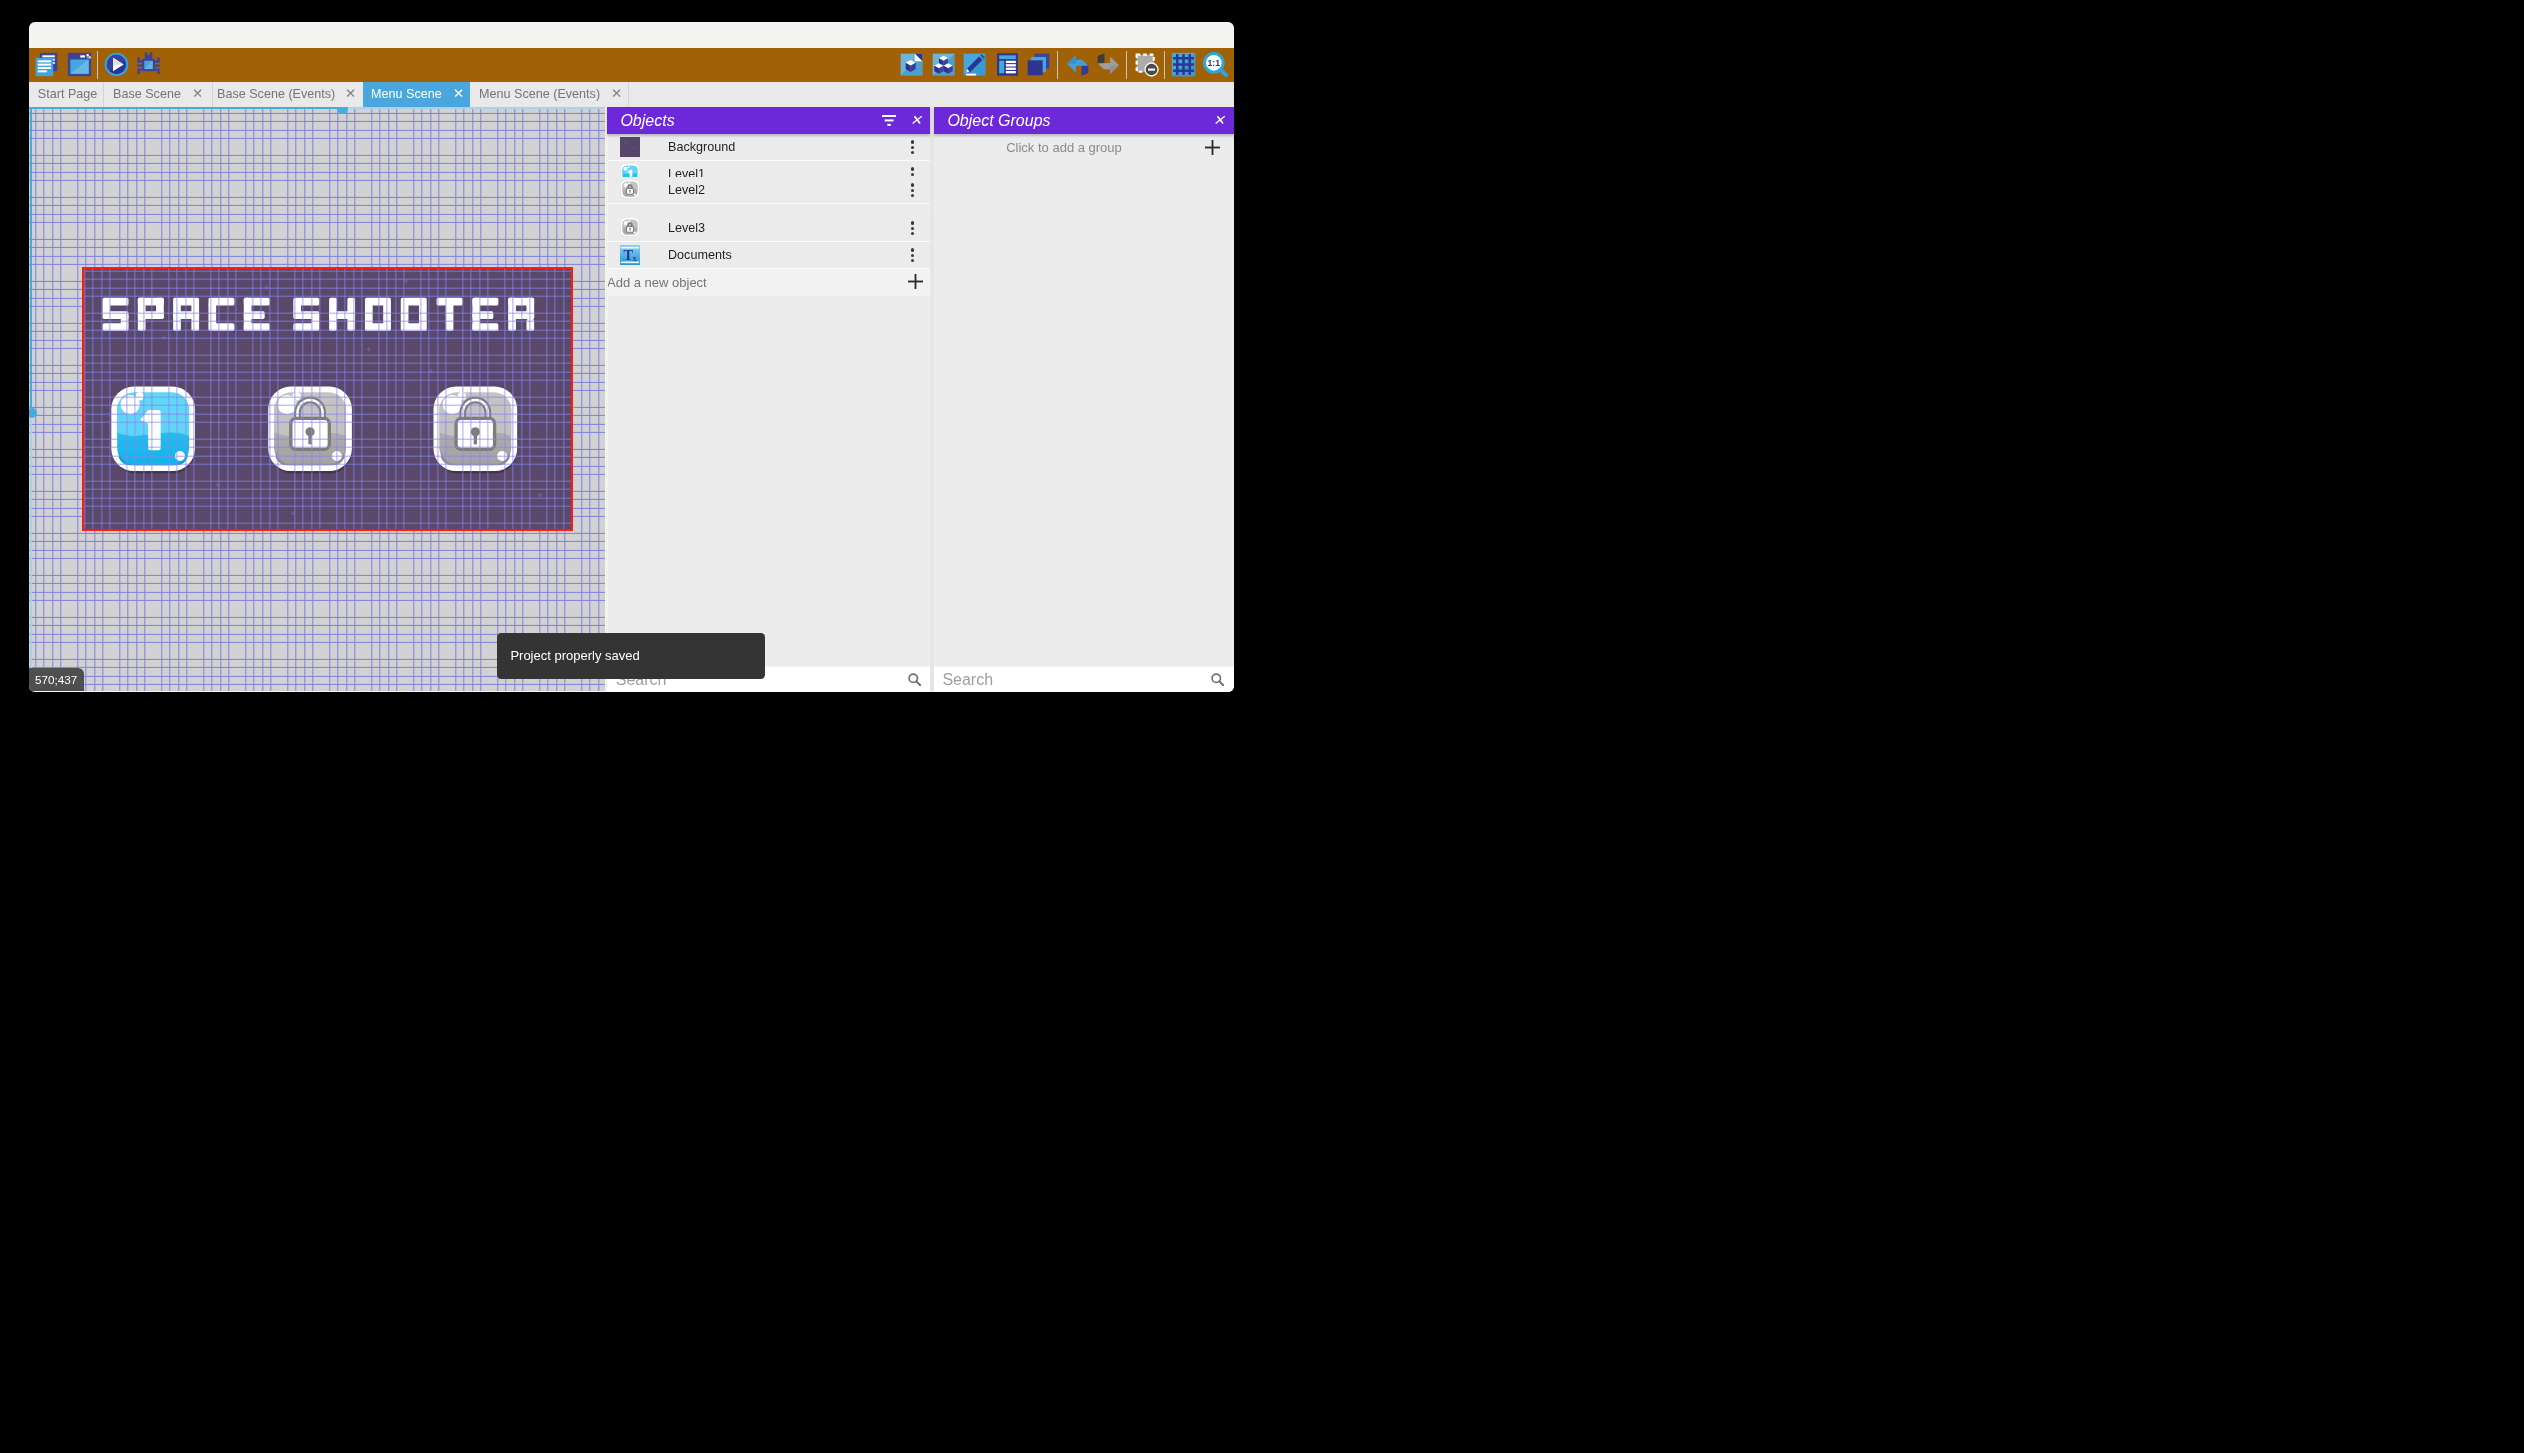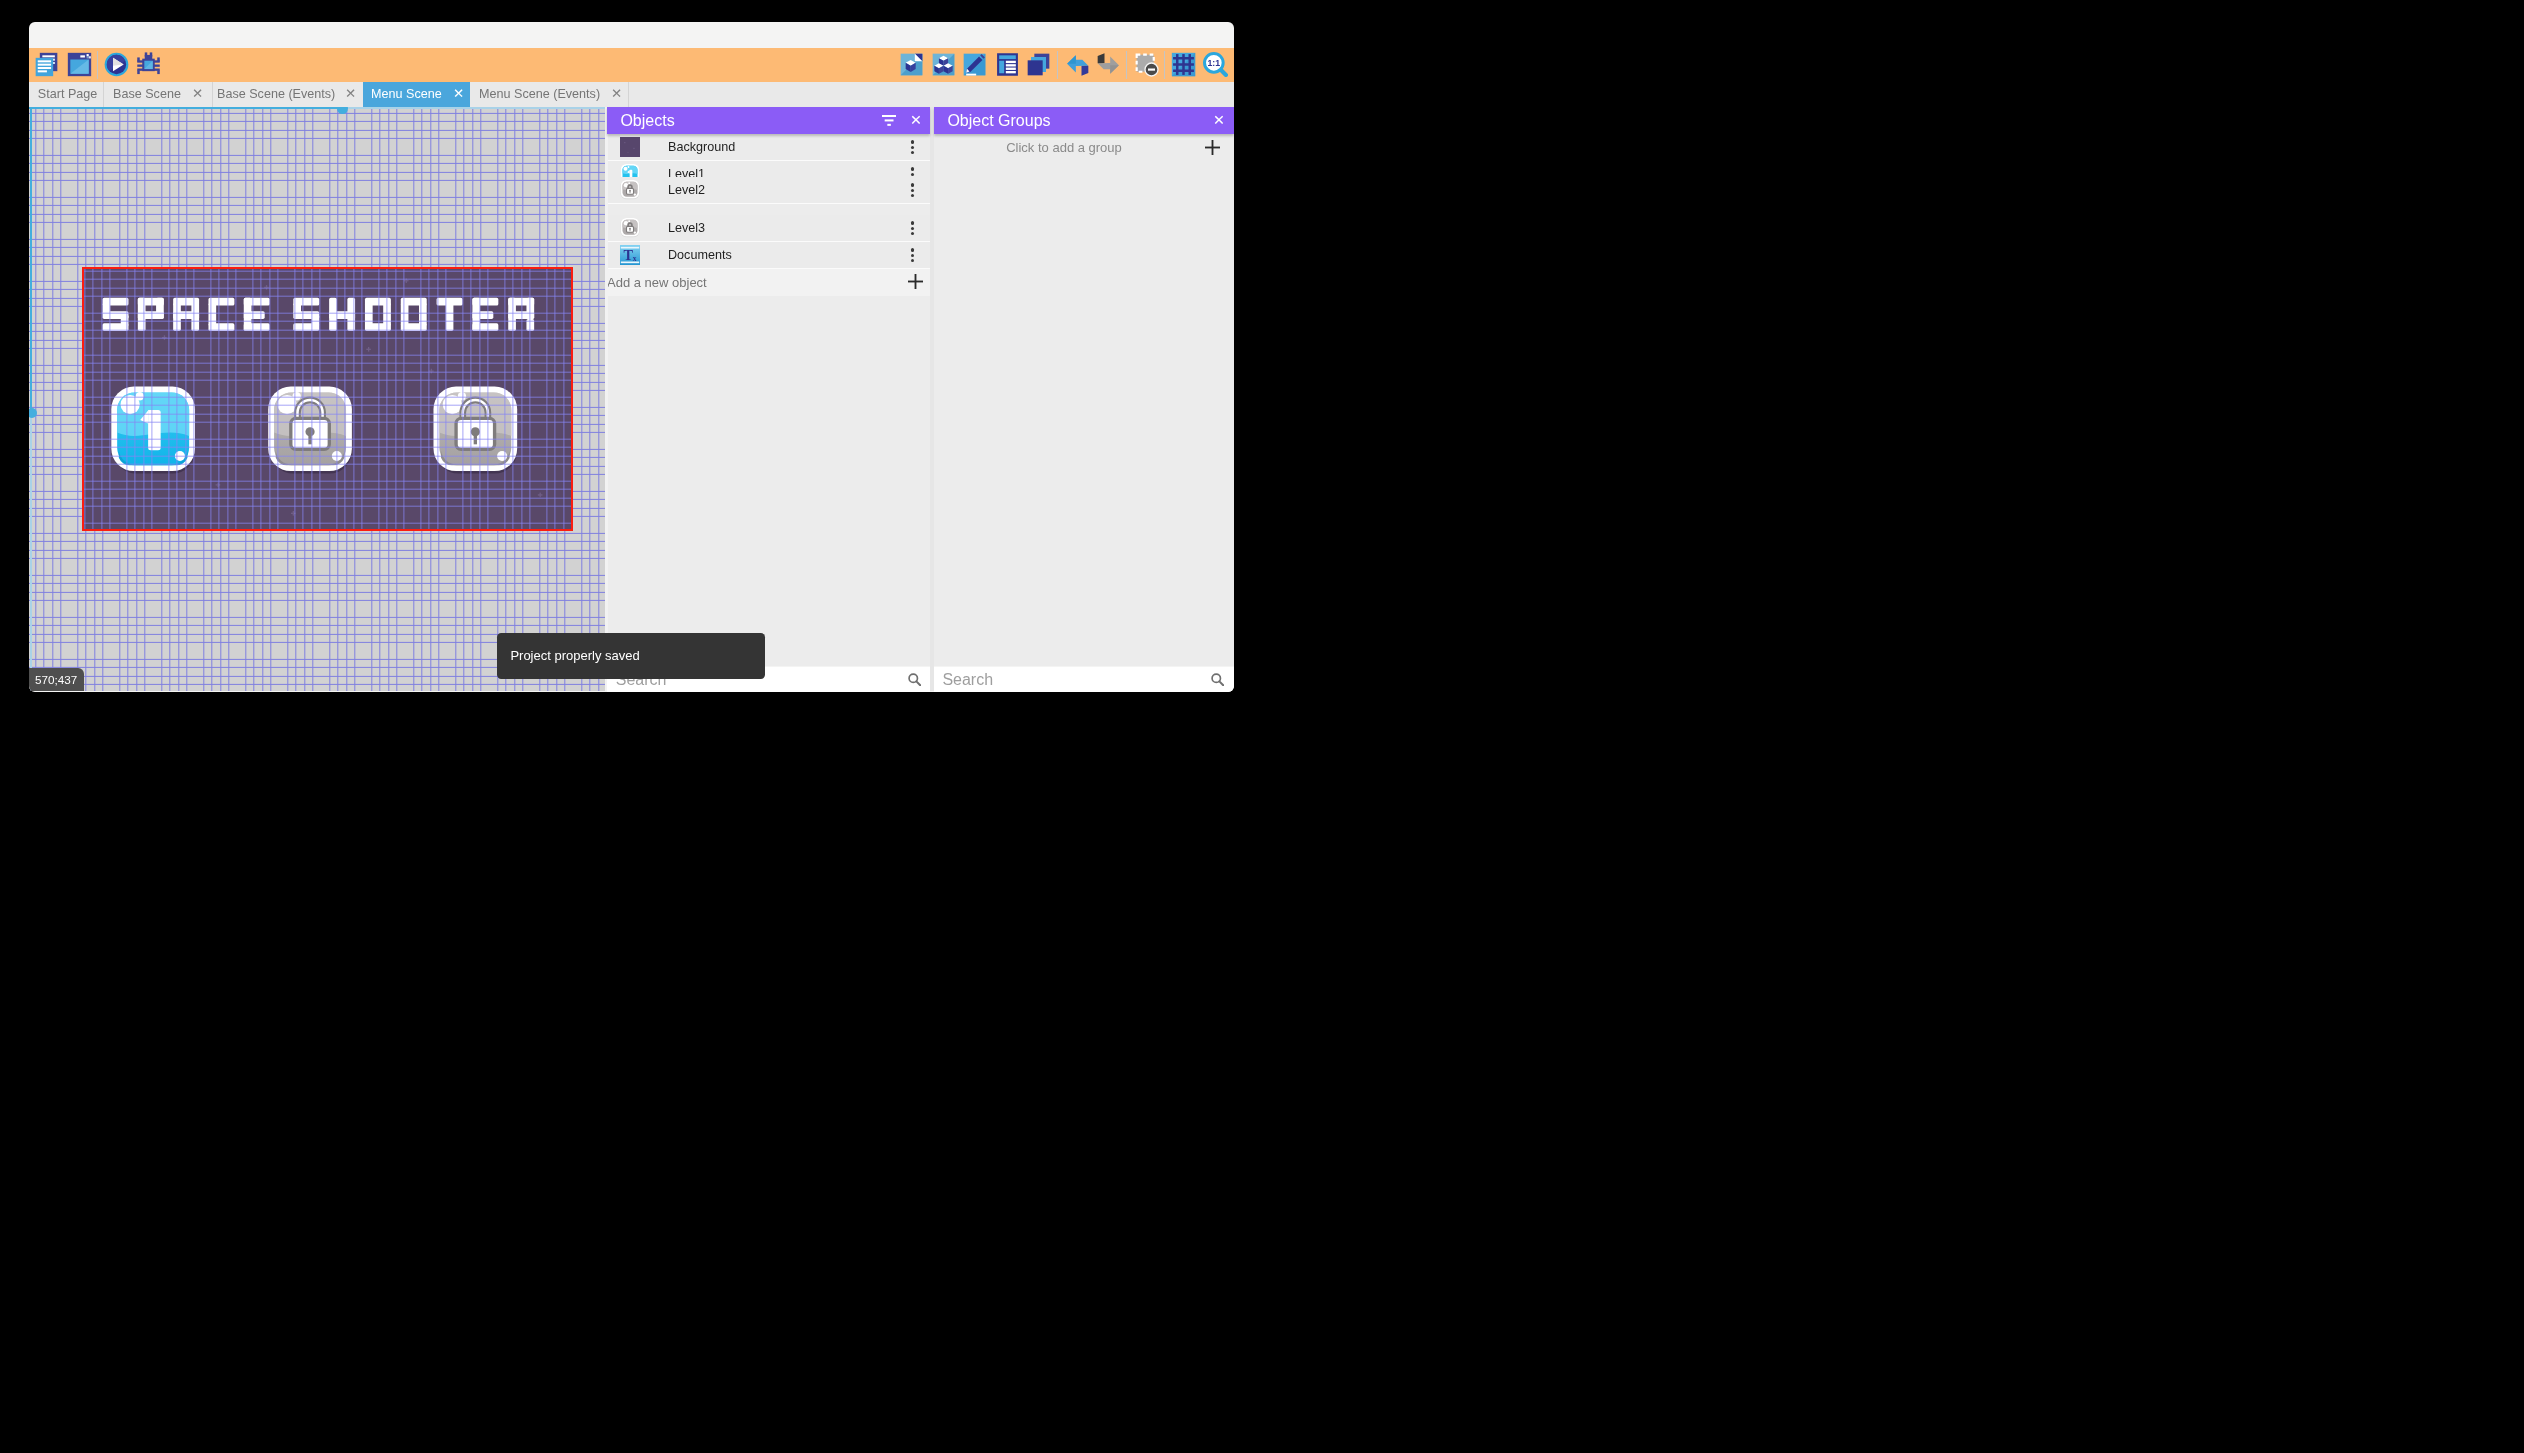--- a/index.html
+++ b/index.html
@@ -8,21 +8,21 @@
   #win { position:absolute; left:29px; top:22px; width:1205px; height:670px;
     background:#f4f4f3; border-radius:5.9px; overflow:hidden; }
 
   #titlebar { position:absolute; left:0; top:0; width:100%; height:25px;
     background:#e7e7e6; border-bottom:0.8px solid #c9c9c9; }
   .tl { position:absolute; top:7.5px; width:10px; height:10px; border-radius:50%;
     background:#d8d8d8; border:0.8px solid #bcbcbc; }
   #title { position:absolute; top:0; left:0; width:100%; height:25px; line-height:26px;
     text-align:center; color:#9e9e9e; font-size:11.7px; font-weight:bold; }
 
-  #toolbar { position:absolute; left:0; top:26px; width:100%; height:34px; background:#fdba74; }
+  #toolbar { position:absolute; left:0; top:26px; width:100%; height:34px; background:#a16207; }
   .tbi { position:absolute; top:3.8px; width:25px; height:25px; }
   .tbdiv { position:absolute; top:2.5px; width:0.8px; height:28px; background:#c4c4c4; }
 
   #tabbar { position:absolute; left:0; top:60px; width:100%; height:25px; background:#e9e9e9; }
   .tab { position:absolute; top:0; height:25px; line-height:25px; color:#757575; font-size:12.6px; }
   .tabx { position:absolute; top:0; height:25px; line-height:24px; color:#828282; font-size:13.4px; }
   .tabsep { position:absolute; top:0; width:0.8px; height:25px; background:#d4d4d4; }
 
   #canvas { position:absolute; left:0; top:85px; width:576px; height:584px;
     background:#d2d2d2; overflow:hidden; }
@@ -50,22 +50,22 @@
     background:#43aede; z-index:6; }
 
   #coordchip { position:absolute; left:0; top:561px; width:55px; height:23.4px;
     background:#4f4f4f; border-top-right-radius:5.9px; z-index:10;
     color:#fff; font-size:11.7px; line-height:23.4px; padding-left:5.9px; }
 
   #toast { position:absolute; left:468px; top:611px; width:268px; height:46px;
     background:#343434; border-radius:4.2px; z-index:30; color:#fff; font-size:13px;
     line-height:46px; padding-left:13.4px; }
 
-  .phead { position:absolute; top:85px; height:27px; background:#8b5cf6; z-index:2;
-    box-shadow:0 1.7px 2.5px rgba(0,0,0,0.22); }
+  .phead { position:absolute; top:85px; height:27px; background:#6d28d9; z-index:2;
+    box-shadow:0 1.7px 2.5px rgba(0,0,0,0.22);font-style:italic; }
   .ptitle { position:absolute; left:13.4px; top:0; height:27px; line-height:28px;
     font-size:16px; color:#fff; }
   .phx { position:absolute; top:0; height:27px; line-height:27px; font-size:14.2px; color:#fff; }
   #objpanel { position:absolute; left:578px; top:85px; width:323px; height:559px;
     background:#ececec; }
   #grppanel { position:absolute; left:905px; top:85px; width:300px; height:559px;
     background:#ececec; }
   #paneldiv1 { position:absolute; left:576px; top:85px; width:2.5px; height:584px; background:#f2f2f2; }
   #paneldiv2 { position:absolute; left:901px; top:85px; width:3.8px; height:584px; background:#e6e6e6; }
 

